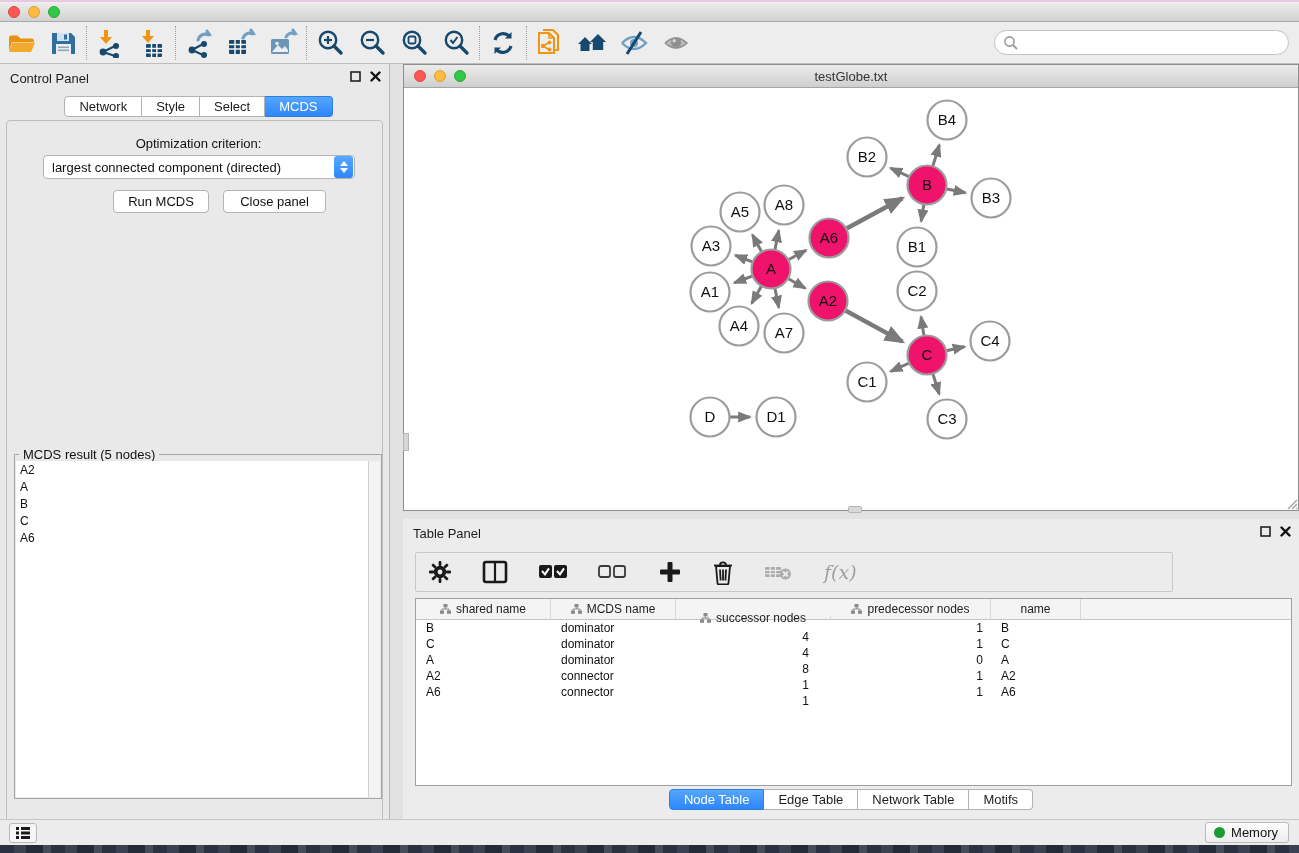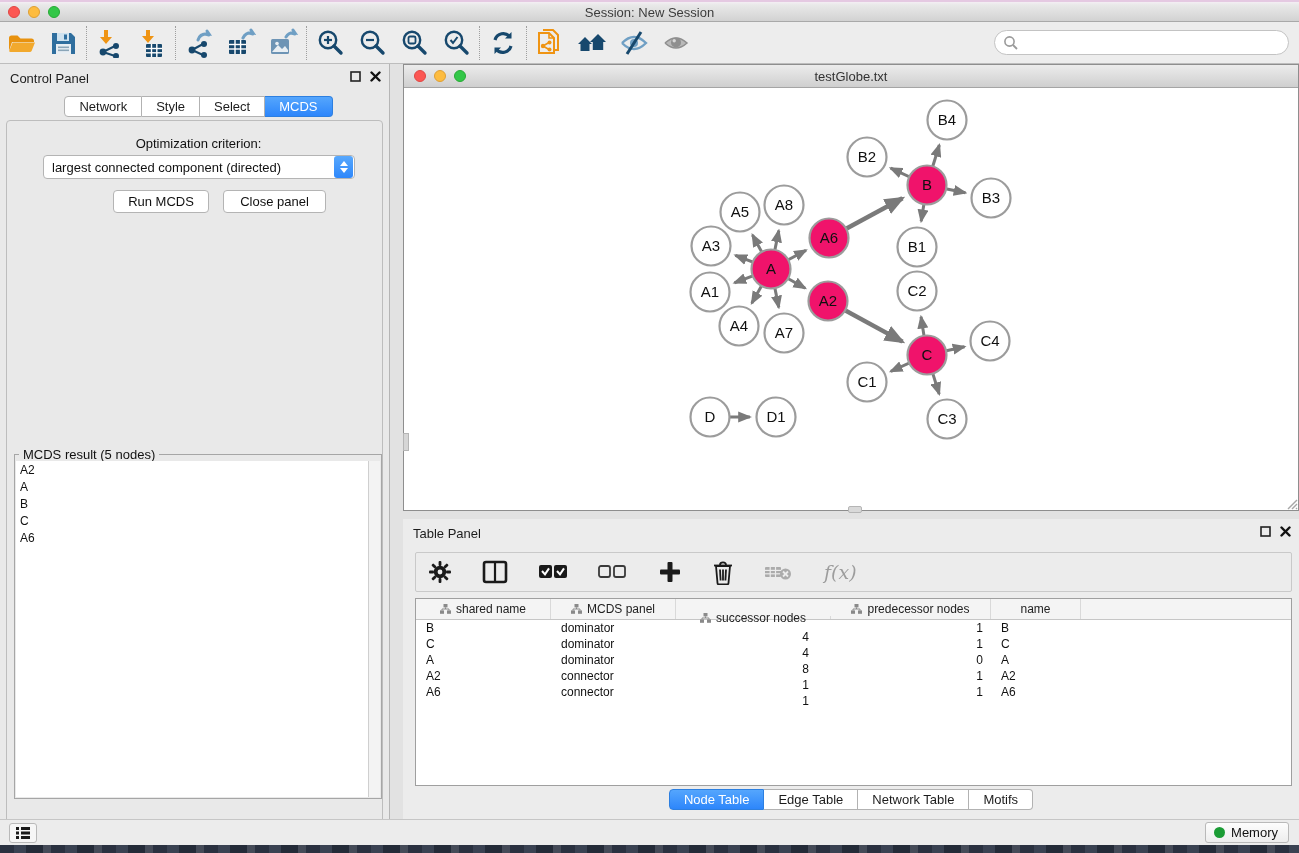--- a/index.html
+++ b/index.html
@@ -71,21 +71,21 @@
   #net-titlebar { height:23px; background:linear-gradient(#ececec,#cfcfcf); border-bottom:1px solid #a5a5a5; position:relative; }
   #net-titlebar .title { position:absolute; left:0; right:0; top:4px; text-align:center; font-size:13px; color:#333; }
   #net-titlebar .lights { top:5px; left:10px; }
   #net-canvas { position:absolute; left:0; top:23px; width:894px; height:422px; background:#fff; }
   #net-grip-left { position:absolute; left:-1px; top:368px; width:6px; height:18px; background:#d6d6d6; border:1px solid #b5b5b5; }
   #net-grip-bottom { position:absolute; left:444px; bottom:-3px; width:14px; height:7px; background:#d9d9d9; border:1px solid #b5b5b5; border-radius:2px; }
   #net-resize { position:absolute; right:0px; bottom:0px; width:12px; height:12px; }
 
   
   #table-panel { position:absolute; left:403px; top:519px; width:896px; height:300px; background:#ececec; }
-  #tp-toolbar { position:absolute; left:12px; top:33px; width:877px; height:40px;
+  #tp-toolbar { position:absolute; left:12px; top:33px; width:758px; height:40px;
     border:1px solid #c9c9c9; border-radius:2px; display:flex; align-items:center; gap:30px; padding-left:12px; }
   .fx { font-family:"DejaVu Serif", serif; font-style:italic; font-size:19px; color:#9d9d9d; }
   #tp-table { position:absolute; left:12px; top:79px; width:877px; height:188px; background:#fff; border:1px solid #9f9f9f; }
   #tp-header { display:flex; height:21px; background:#f4f4f4; border-bottom:1px solid #c6c6c6; }
   .hcell { display:flex; align-items:center; justify-content:center; gap:5px; font-size:12px; color:#222;
     border-right:1px solid #d9d9d9; }
   .hcell:last-child { border-right:none; }
   .c0 { width:135px; } .c1 { width:125px; } .c2 { width:155px;margin-top:17px; } .c3 { width:160px; } .c4 { width:90px; } .c5 { flex:1; }
   .trow { display:flex; height:16px; align-items:center; }
   .tcell { font-size:12px; color:#111; }
@@ -106,21 +106,20 @@
 </style>
 </head>
 <body>
 
 <div id="titlebar">
   <div class="lights">
     <div class="light red"></div>
     <div class="light yellow"></div>
     <div class="light green"></div>
   </div>
-  <div class="title">Session: New Session</div>
 </div>
 
 <div id="toolbar">
   <div class="tbtn">
     <svg width="30" height="28">
         <path d="M3 9 q0-2.5 2.5-2.5 h6 l3 3 h11 q2.5 0 2.5 2.5 v1 h-22 l-3 9 z" fill="#e8920f"></path>
         <path d="M3.2 22 l3.4-8.5 h22.4 l-3.4 8.5 q-0.5 1-1.8 1 H4.6 q-1.6 0-1.4-1z" fill="#f2a92d"></path>
       </svg>
   </div>
   <div class="tbtn">
@@ -521,21 +520,21 @@
           <svg width="11" height="10">
             <g fill="#8a8a8a">
               <rect x="3.5" y="0" width="4" height="3.4"></rect>
               <rect x="0" y="6.4" width="4" height="3.4"></rect>
               <rect x="7" y="6.4" width="4" height="3.4"></rect>
             </g>
             <g stroke="#8a8a8a" stroke-width="1">
               <path d="M5.5 3.4 v1.6 M2 6.4 v-1.4 h7 v1.4" fill="none"></path>
             </g>
           </svg>
-          <span>MCDS panel</span>
+          <span>MCDS name</span>
         </div>
         <div class="hcell c2">
           <svg width="11" height="10">
             <g fill="#8a8a8a">
               <rect x="3.5" y="0" width="4" height="3.4"></rect>
               <rect x="0" y="6.4" width="4" height="3.4"></rect>
               <rect x="7" y="6.4" width="4" height="3.4"></rect>
             </g>
             <g stroke="#8a8a8a" stroke-width="1">
               <path d="M5.5 3.4 v1.6 M2 6.4 v-1.4 h7 v1.4" fill="none"></path>

